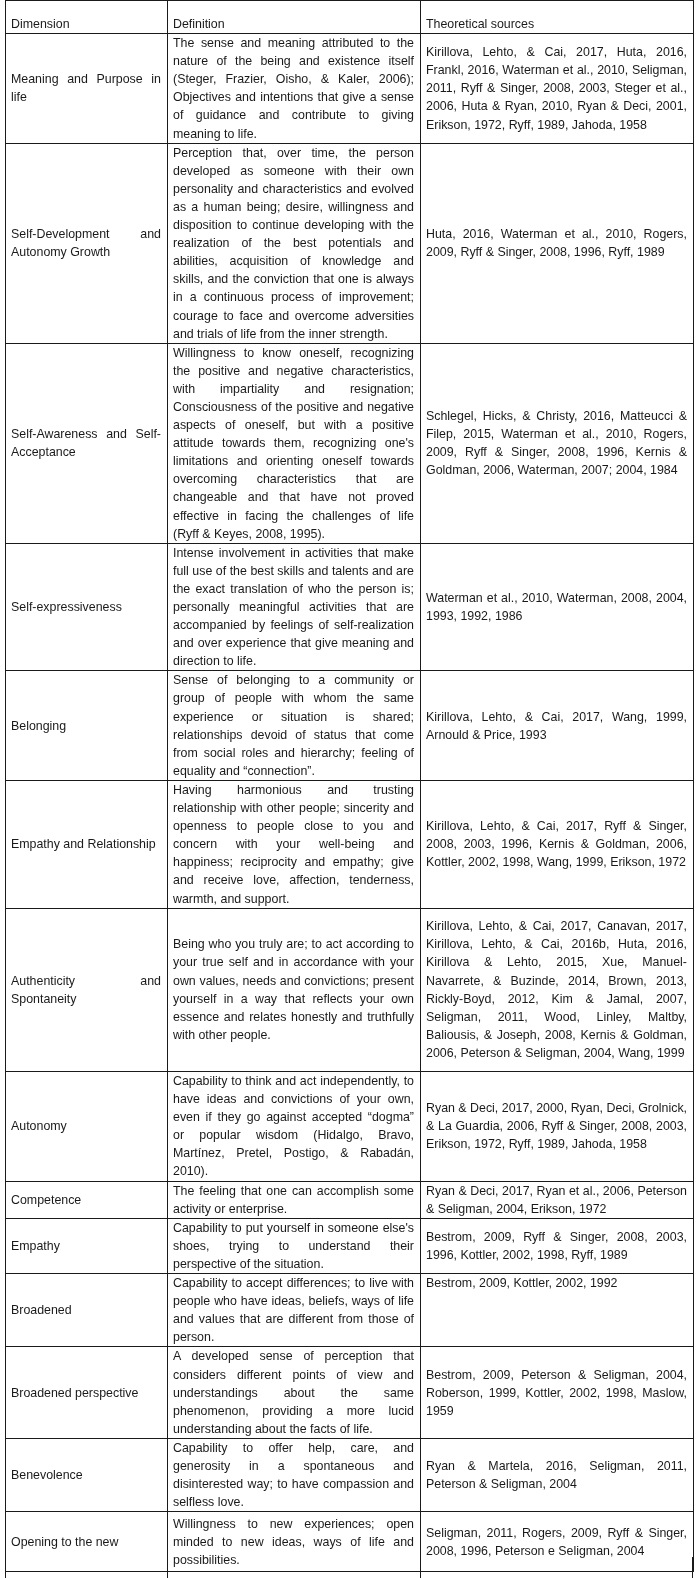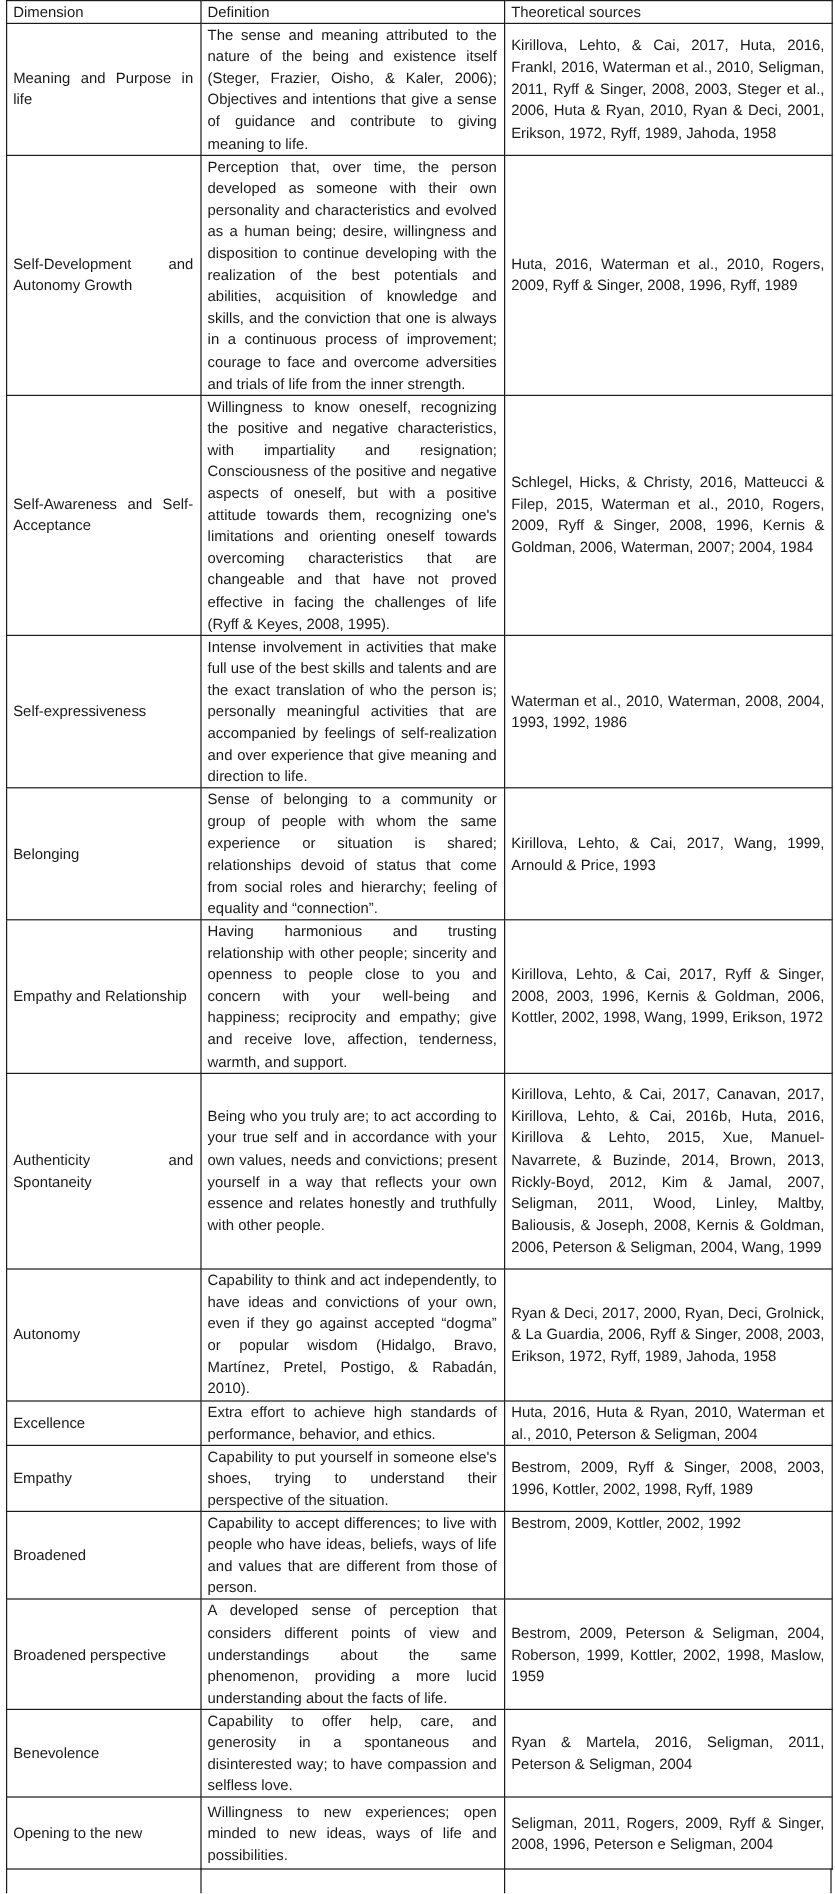--- a/index.html
+++ b/index.html
@@ -30,21 +30,21 @@
     table.dims col.c3 { width: 273px; }
     table.dims th, table.dims td {
       border: 1.3px solid #1a1a1a;
       padding: 0 6px 0 5px;
       vertical-align: middle;
     }
     table.dims th {
       text-align: left;
       font-weight: normal;
       height: 18px;
-      padding-top: 0;
+      padding-top: 14px;
       padding-bottom: 0;
     }
     table.dims td.def, table.dims td.src {
       text-align: justify;
     }
     table.dims td.dim {
       text-align: justify;
       text-align-last: left;
     }
     td.src { vertical-align: middle; }
@@ -107,24 +107,24 @@
     <tr style="height:163px">
       <td class="dim">Authenticity and Spontaneity</td>
       <td class="def">Being who you truly are; to act according to your true self and in accordance with your own values, needs and convictions; present yourself in a way that reflects your own essence and relates honestly and truthfully with other people.</td>
       <td class="src">Kirillova, Lehto, &amp; Cai, 2017, Canavan, 2017, Kirillova, Lehto, &amp; Cai, 2016b, Huta, 2016, Kirillova &amp; Lehto, 2015, Xue, Manuel-Navarrete, &amp; Buzinde, 2014, Brown, 2013, Rickly-Boyd, 2012, Kim &amp; Jamal, 2007, Seligman, 2011, Wood, Linley, Maltby, Baliousis, &amp; Joseph, 2008, Kernis &amp; Goldman, 2006, Peterson &amp; Seligman, 2004, Wang, 1999</td>
     </tr>
     <tr style="height:110px">
       <td class="dim">Autonomy</td>
       <td class="def">Capability to think and act independently, to have ideas and convictions of your own, even if they go against accepted “dogma” or popular wisdom (Hidalgo, Bravo, Martínez, Pretel, Postigo, &amp; Rabadán, 2010).</td>
       <td class="src">Ryan &amp; Deci, 2017, 2000, Ryan, Deci, Grolnick, &amp; La Guardia, 2006, Ryff &amp; Singer, 2008, 2003, Erikson, 1972, Ryff, 1989, Jahoda, 1958</td>
     </tr>
-    <tr style="height:37px">
-      <td class="dim">Excellence</td>
-      <td class="def">Extra effort to achieve high standards of performance, behavior, and ethics.</td>
-      <td class="src">Huta, 2016, Huta &amp; Ryan, 2010, Waterman et al., 2010, Peterson &amp; Seligman, 2004</td>
+    <tr style="height:36px">
+      <td class="dim">Competence</td>
+      <td class="def">The feeling that one can accomplish some activity or enterprise.</td>
+      <td class="src">Ryan &amp; Deci, 2017, Ryan et al., 2006, Peterson &amp; Seligman, 2004, Erikson, 1972</td>
     </tr>
     <tr style="height:53px">
       <td class="dim">Empathy</td>
       <td class="def">Capability to put yourself in someone else's shoes, trying to understand their perspective of the situation.</td>
       <td class="src">Bestrom, 2009, Ryff &amp; Singer, 2008, 2003, 1996, Kottler, 2002, 1998, Ryff, 1989</td>
     </tr>
     <tr class="top-src" style="height:71px">
       <td class="dim">Broadened</td>
       <td class="def">Capability to accept differences; to live with people who have ideas, beliefs, ways of life and values that are different from those of person.</td>
       <td class="src">Bestrom, 2009, Kottler, 2002, 1992</td>

